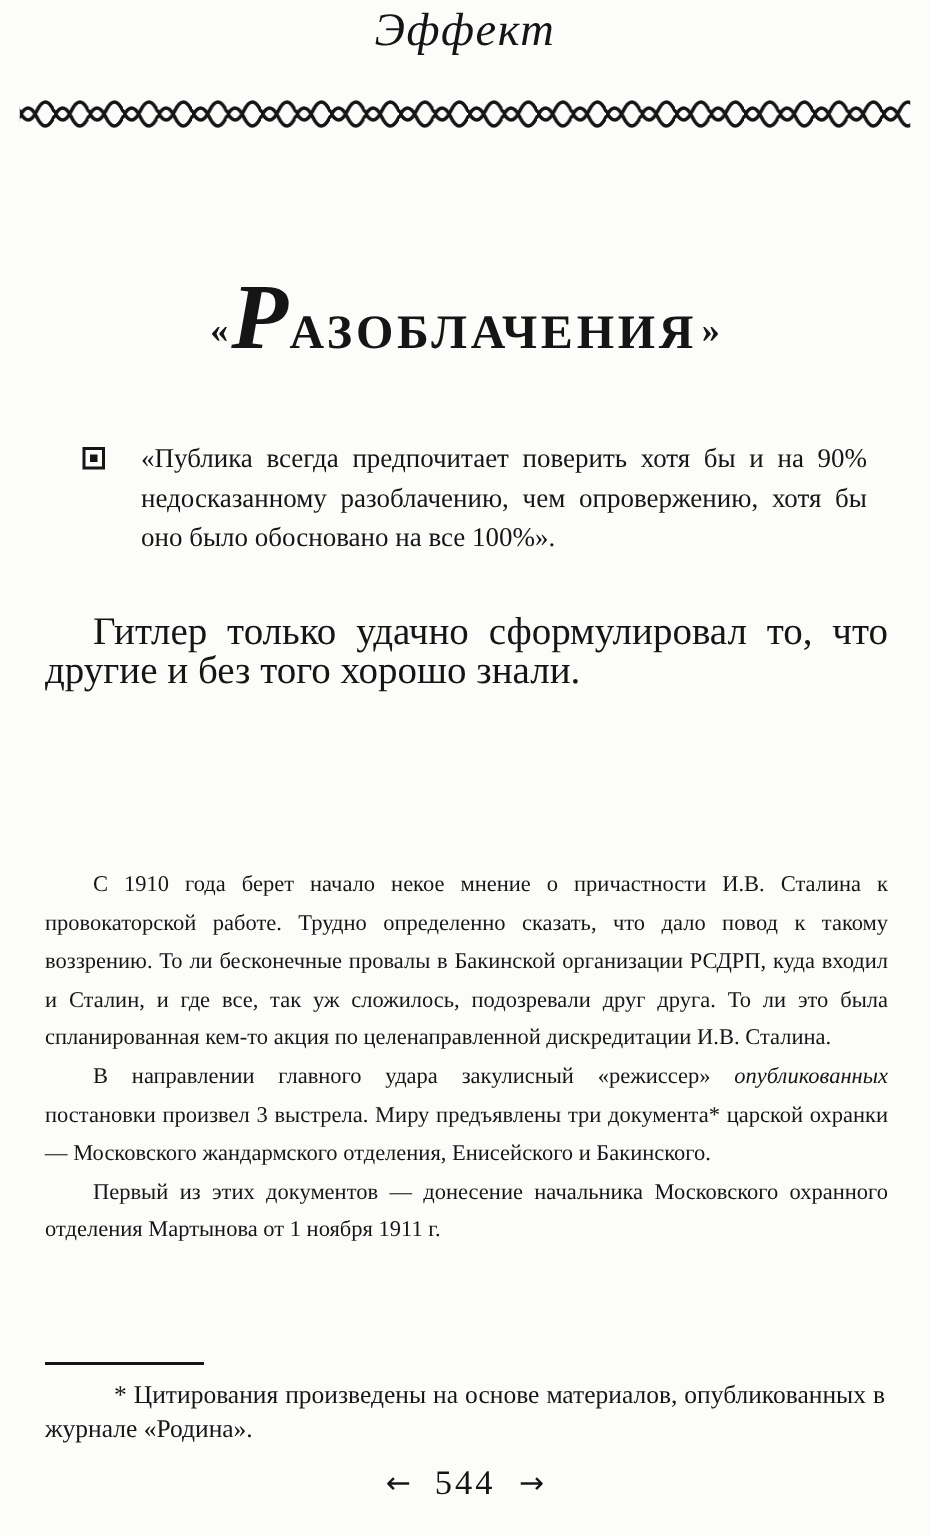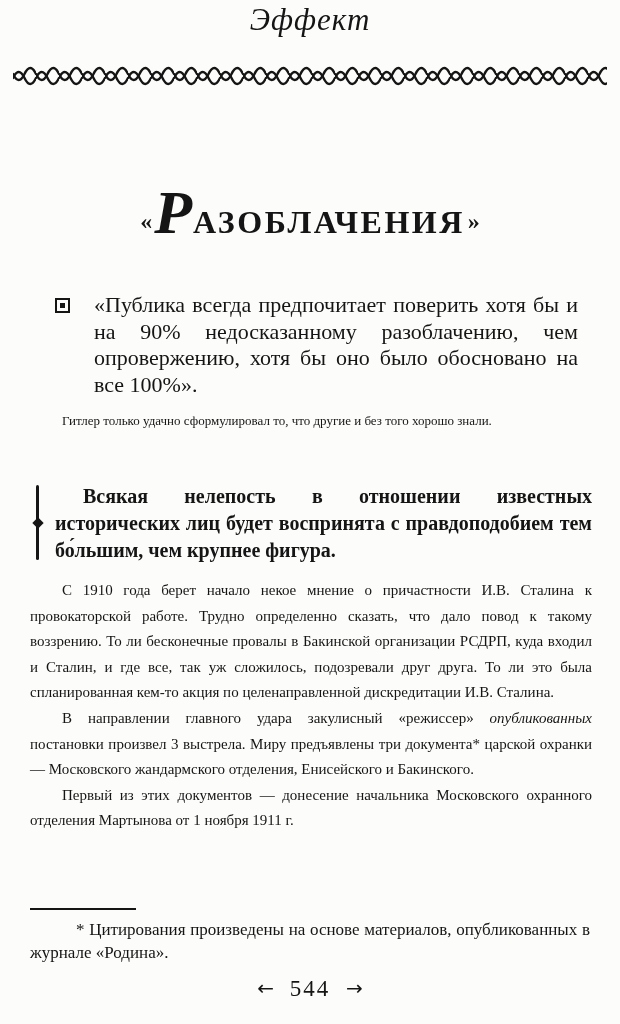--- a/index.html
+++ b/index.html
@@ -83,37 +83,37 @@
     justify-content: center;
   }
   .square-bullet .inner {
     width: 5px;
     height: 5px;
     background: #151515;
   }
   .ep-col { flex: 1; }
   .ep-text {
     margin: 0;
-    font-size: 22px;
+    font-size: 18px;
     line-height: 26.5px;
     text-align: justify;
   }
   .ep-attr {
     margin-top: 4px;
     text-align: right;
     font-size: 17px;
     padding-right: 2px;
   }
   .intro-para {
     position: absolute;
     top: 408px;
     left: 30px;
     right: 28px;
     margin: 0;
-    font-size: 13px;
+    font-size: 26px;
     line-height: 26px;
     text-indent: 32px;
     text-align: justify;
   }
   .keypoint {
     position: absolute;
     top: 483px;
     left: 28px;
     right: 28px;
     display: flex;
@@ -226,24 +226,20 @@
     <span class="square-bullet">
       <span class="inner"></span>
     </span>
     <div class="ep-col">
       <p class="ep-text">«Публика всегда предпочитает поверить хотя бы и на 90% недосказанному разоблачению, чем опровержению, хотя бы оно было обосновано на все 100%».</p>
     </div>
   </div>
 
   <p class="intro-para">Гитлер только удачно сформулировал то, что другие и без того хорошо знали.</p>
 
-  <div class="keypoint">
-    <span class="kp-marker"></span>
-    <p class="kp-text">Всякая нелепость в отношении известных исторических лиц будет воспринята с правдоподобием тем бо́льшим, чем крупнее фигура.</p>
-  </div>
 
   <div class="body-text" id="bodyContainer">
       <p class="para"><span>С 1910 года берет начало некое мнение о причастности И.В. Сталина к провокаторской работе. Трудно определенно сказать, что дало повод к такому воззрению. То ли бесконечные провалы в Бакинской организации РСДРП, куда входил и Сталин, и где все, так уж сложилось, подозревали друг друга. То ли это была спланированная кем-то акция по целенаправленной дискредитации И.В. Сталина.</span></p>
       <p class="para"><span>В направлении главного удара закулисный «режиссер» </span><span style="font-style: italic;">опубликованных</span><span> постановки произвел 3 выстрела. Миру предъявлены три документа* царской охранки — Московского жандармского отделения, Енисейского и Бакинского.</span></p>
       <p class="para"><span>Первый из этих документов — донесение начальника Московского охранного отделения Мартынова от 1 ноября 1911 г.</span></p>
     </div>
 
   <div class="footnote">
     <div class="fn-rule"></div>
     <p class="fn-text"><span>*</span><span> Цитирования произведены на основе материалов, опубликованных в журнале «Родина».</span></p>

